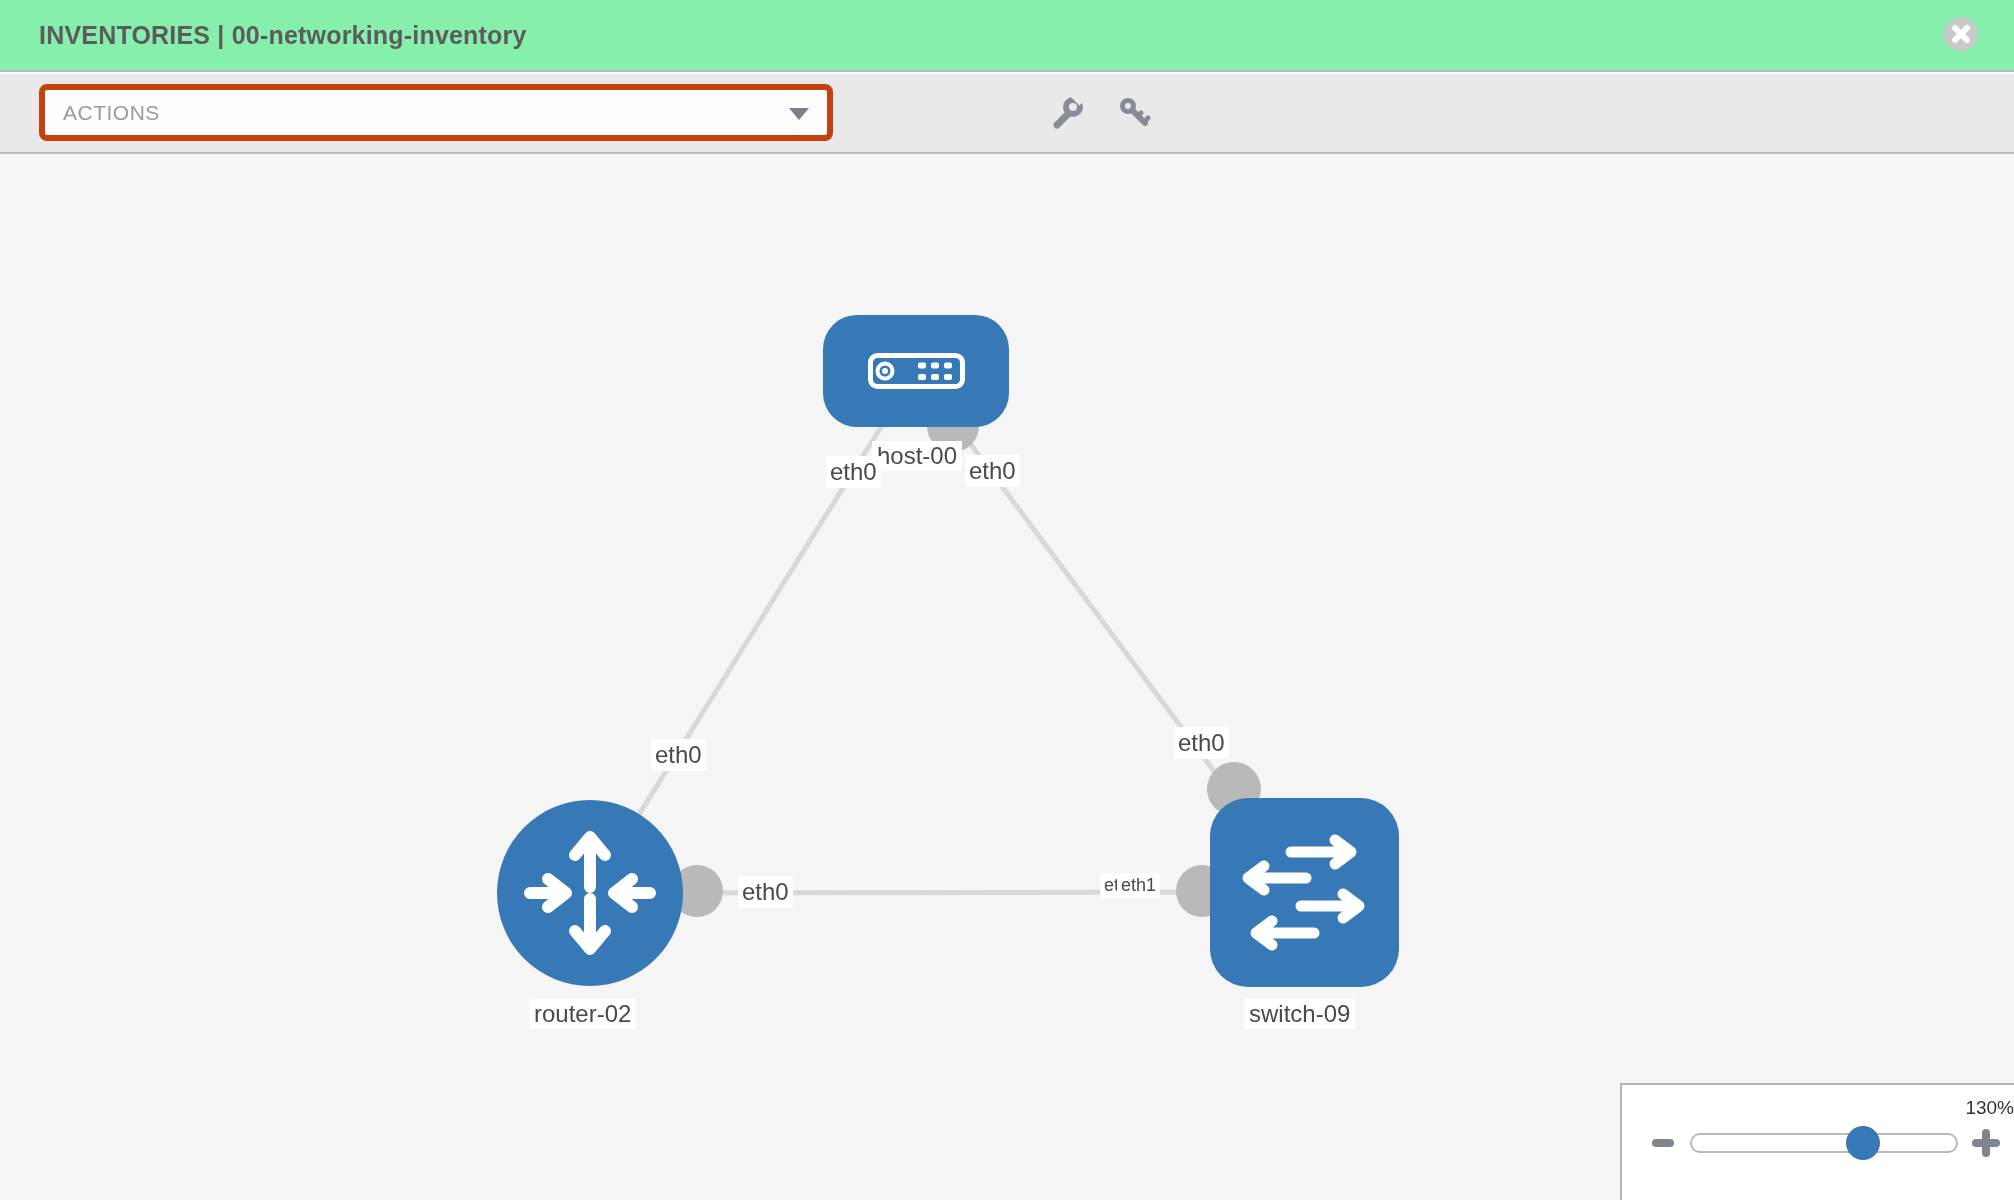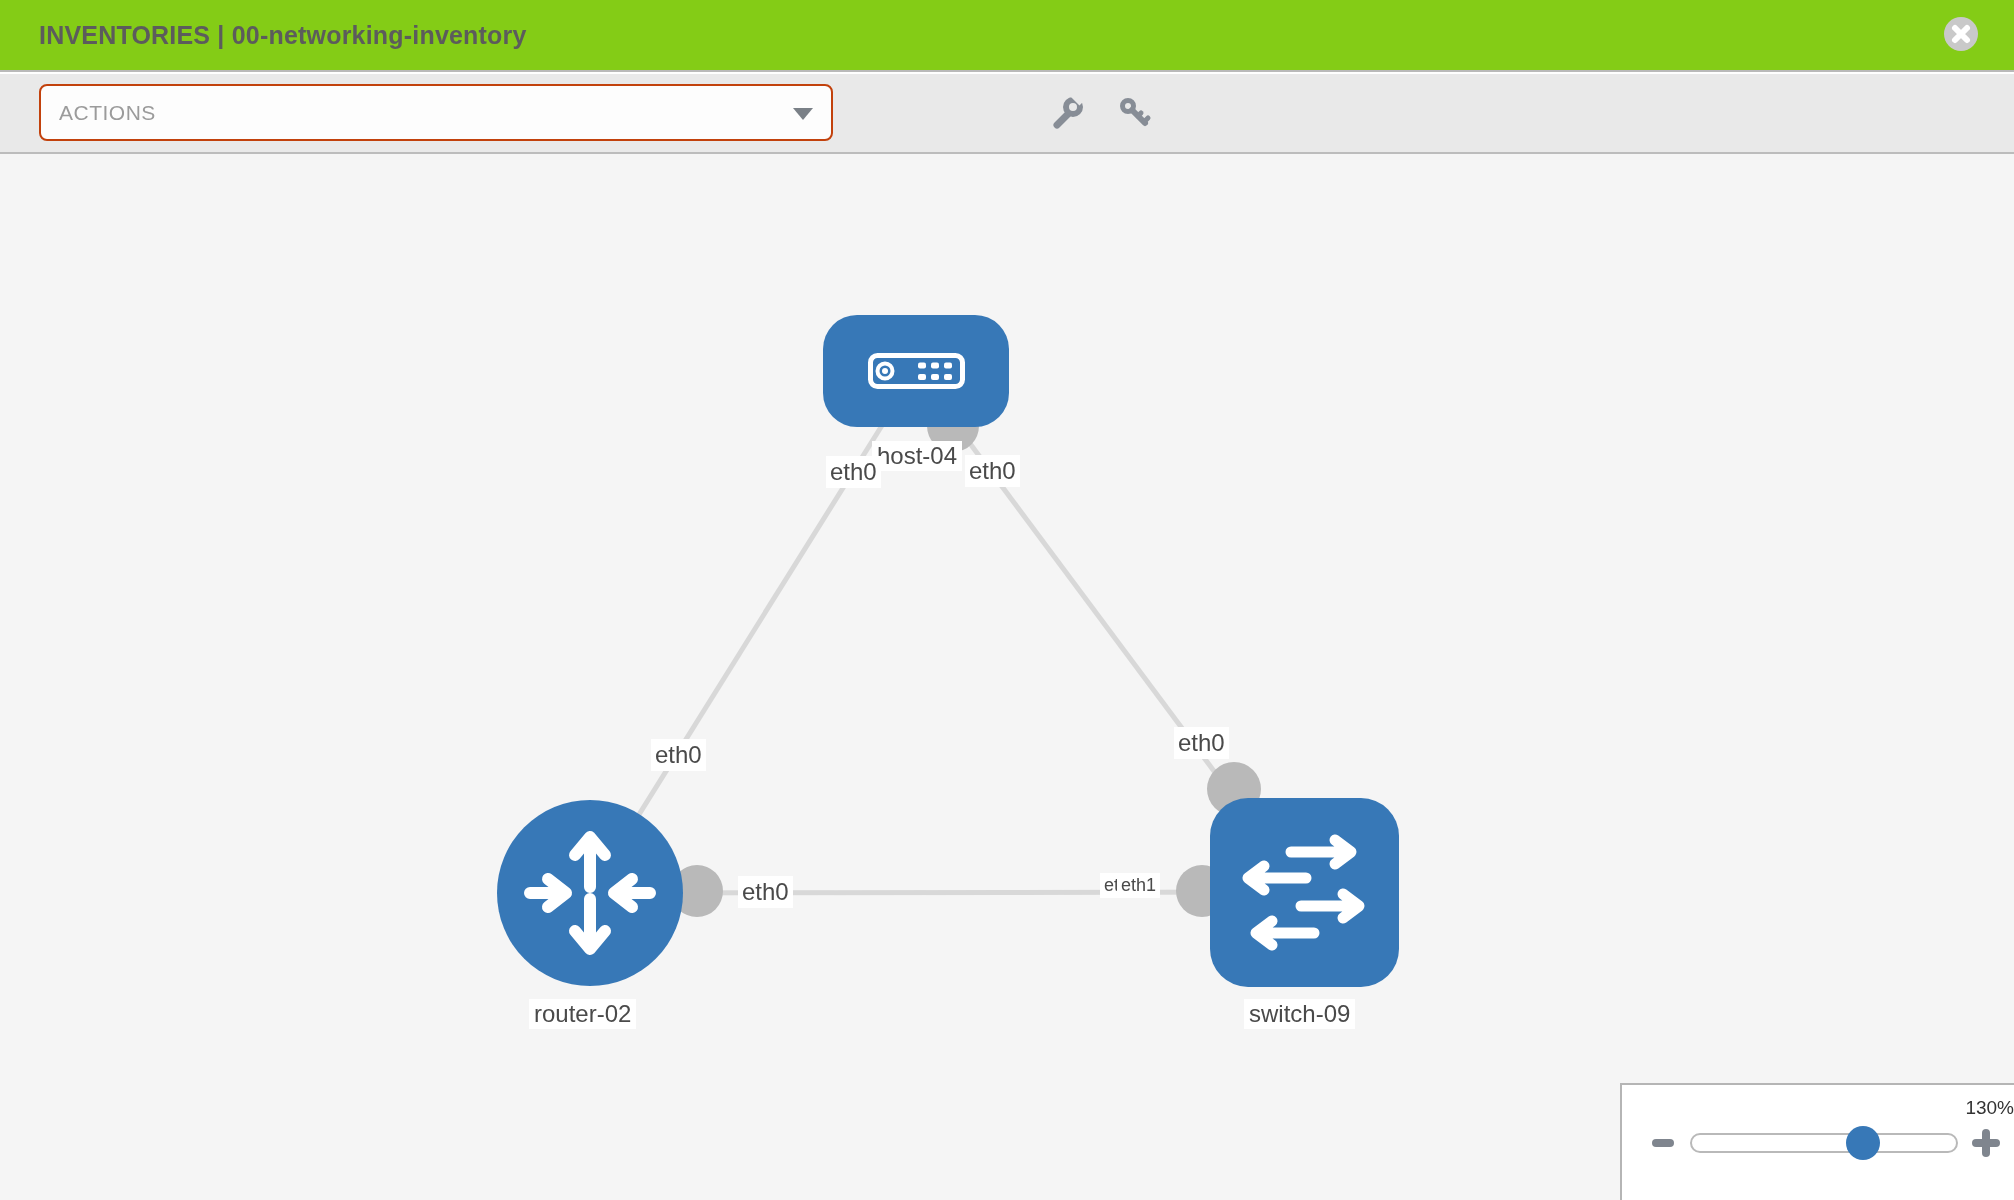--- a/index.html
+++ b/index.html
@@ -1,30 +1,30 @@
 <!DOCTYPE html>
 <html><head>
 <meta charset="utf-8">
 <style>
   html,body{margin:0;padding:0;width:2014px;height:1200px;overflow:hidden;
     font-family:"Liberation Sans",sans-serif;background:#fff;}
   .app{position:relative;width:2014px;height:1200px;}
 
   
-  .header{position:absolute;top:0;left:0;width:100%;height:72px;background:#84cc16;
+  .header{position:absolute;top:0;left:0;width:100%;height:72px;background:#86efac;
     border-bottom:2px solid #b9b9b9;box-sizing:border-box;}
   .page-title{position:absolute;left:39px;top:0;line-height:70px;font-size:25px;
     font-weight:bold;color:#5c5c5c;letter-spacing:.2px;}
   .close-btn{position:absolute;left:1944px;top:17px;width:34px;height:34px;cursor:pointer;}
 
   
   .toolbar{position:absolute;top:74px;left:0;width:100%;height:78px;background:#e9e9e9;
     border-bottom:2px solid #bcbcbc;box-sizing:content-box;}
   .select{position:absolute;top:10px;height:57px;box-sizing:border-box;
-    border:2px solid #c2410c;border-radius:8px;background:#fdfdfd;
+    border:6px solid #c2410c;border-radius:8px;background:#fdfdfd;
     display:flex;align-items:center;padding:0 18px;color:#9b9b9b;font-size:21px;
     letter-spacing:.5px;cursor:pointer;}
   .select-actions{left:39px;width:794px;}
   .select-search{left:1181px;width:798px;}
   .caret{position:absolute;right:18px;top:50%;margin-top:-5px;width:0;height:0;
     border-left:10px solid transparent;border-right:10px solid transparent;
     border-top:12px solid #7a8087;}
   .tool-icon{position:absolute;top:22px;width:34px;height:34px;cursor:pointer;}
   .tool-icon.wrench{left:1050px;}
   .tool-icon.key{left:1118px;}
@@ -146,21 +146,21 @@
       <svg width="150" height="150" viewBox="-75 -75 150 150">
         <g stroke="#ffffff" stroke-width="11" fill="none" stroke-linecap="round" stroke-linejoin="round">
           <path d="M-14,-41 L36,-41 M30,-53 L46,-41 L30,-29"></path>
           <path d="M1,-15 L-47,-15 M-41,-27 L-57,-15 L-41,-3"></path>
           <path d="M-4,13 L44,13 M38,1 L54,13 L38,25"></path>
           <path d="M9,40 L-39,40 M-33,28 L-49,40 L-33,52"></path>
         </g>
       </svg>
     </div>
 
-    <div class="node-label" style="left:872px;top:287px;">host-04</div>
+    <div class="node-label" style="left:872px;top:287px;">host-00</div>
     <div class="node-label" style="left:529px;top:845px;">router-02</div>
     <div class="node-label" style="left:1244px;top:845px;">switch-09</div>
 
     <div class="eth-label" style="left:826px;top:302px;">eth0</div>
     <div class="eth-label" style="left:651px;top:585px;">eth0</div>
     <div class="eth-label" style="left:965px;top:301px;">eth0</div>
     <div class="eth-label" style="left:1174px;top:573px;">eth0</div>
     <div class="eth-label" style="left:738px;top:722px;">eth0</div>
     <div class="overlap-wrap">
       <span class="back">eth1</span><span class="front">eth1</span>

